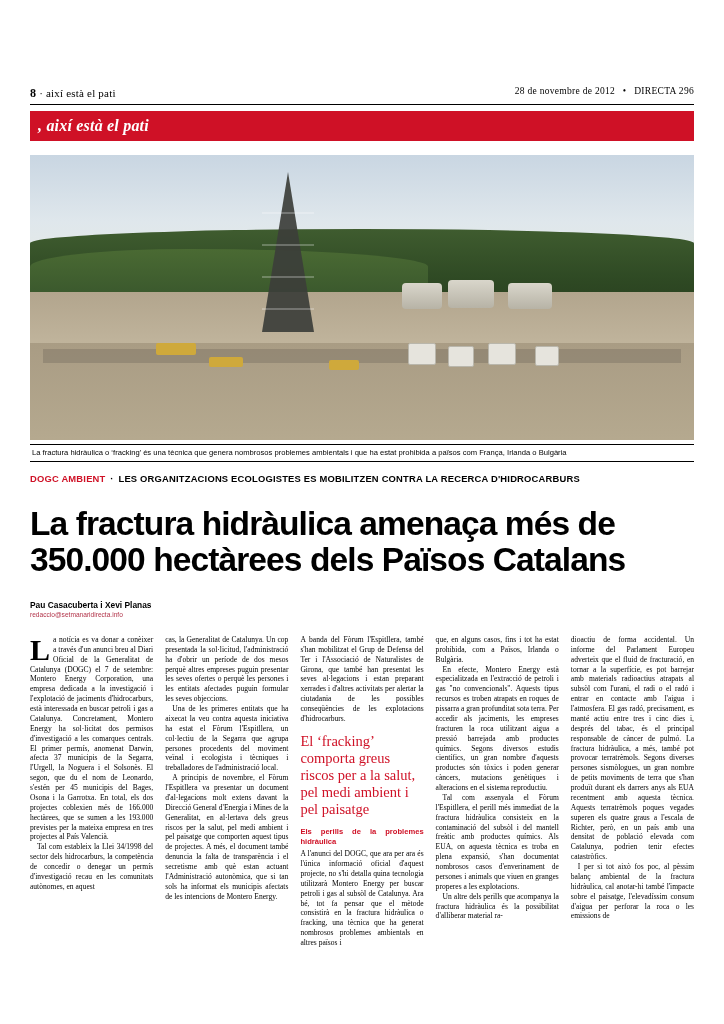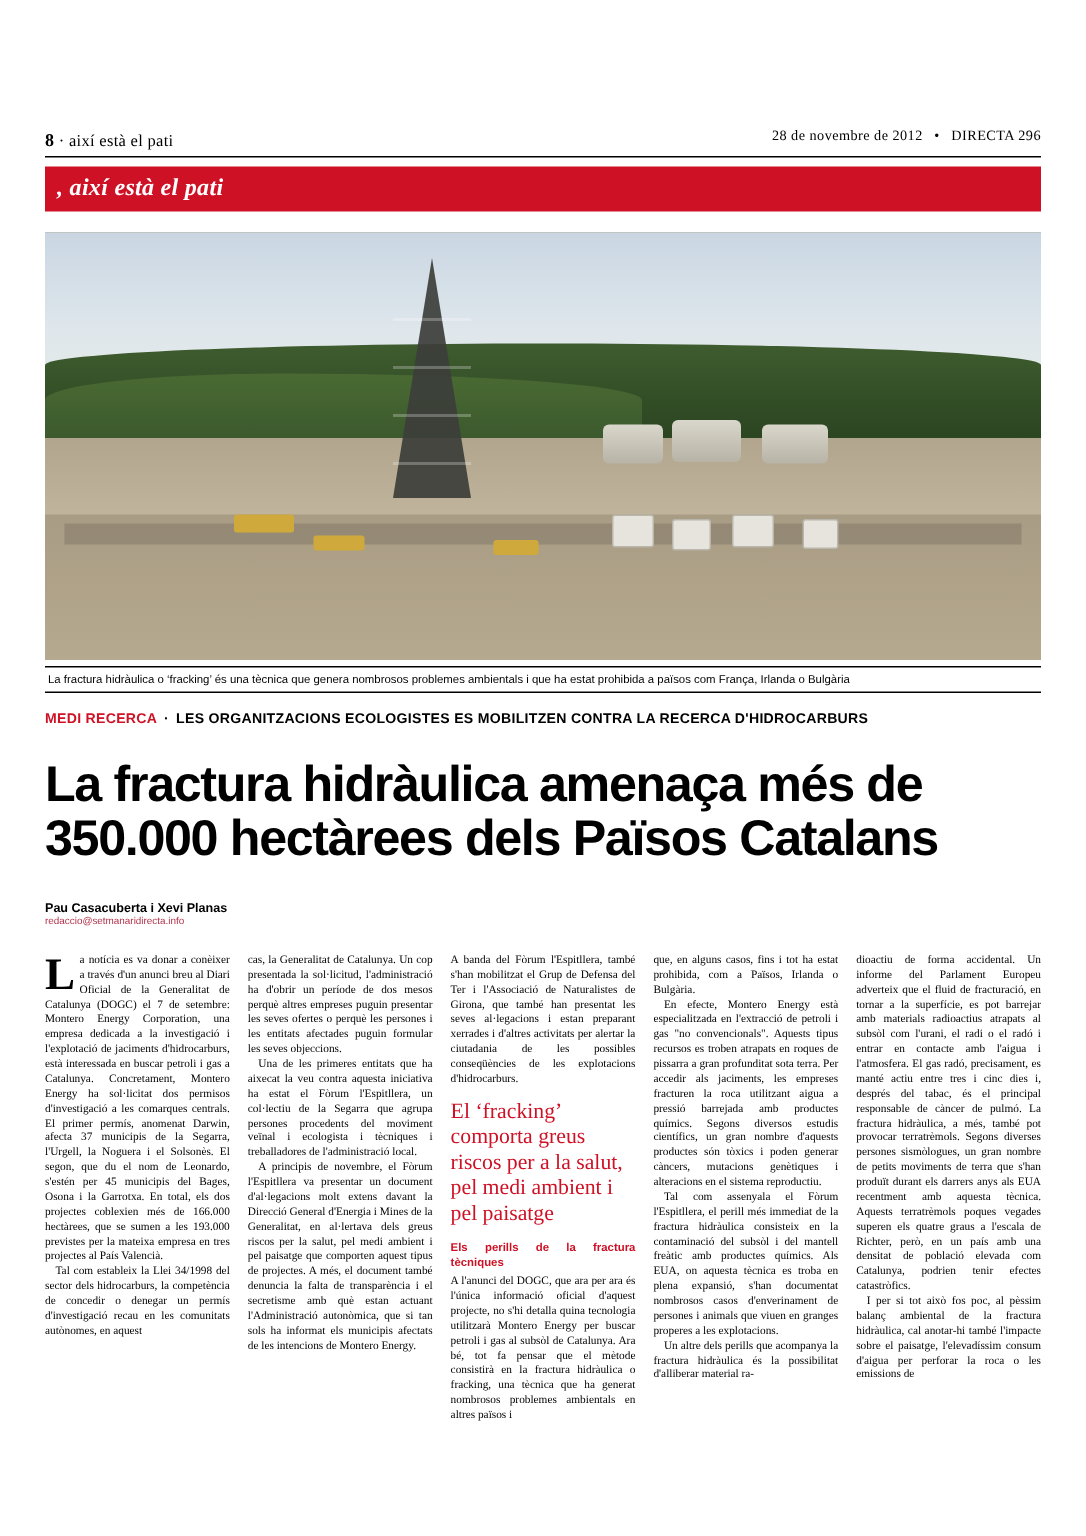--- a/index.html
+++ b/index.html
@@ -275,21 +275,21 @@
     <div class="tank" style="left:76%; top:67%; width:22px; height:18px;"></div>
 
     <div class="truck" style="left:19%; top:66%; width:40px; height:12px;"></div>
     <div class="truck" style="left:27%; top:71%; width:34px; height:10px;"></div>
     <div class="truck" style="left:45%; top:72%; width:30px; height:10px;"></div>
   </div>
 
   <div class="photo-caption">La fractura hidràulica o ‘fracking’ és una tècnica que genera nombrosos problemes ambientals i que ha estat prohibida a països com França, Irlanda o Bulgària</div>
 
   <div class="kicker">
-    <span class="topic">MEDI RECERCA</span>
+    <span class="topic">DOGC AMBIENT</span>
     <span class="sep">·</span>
     <span class="rest">LES ORGANITZACIONS ECOLOGISTES ES MOBILITZEN CONTRA LA RECERCA D'HIDROCARBURS</span>
   </div>
 
   <h1 class="headline">La fractura hidràulica amenaça més de 350.000 hectàrees dels Països Catalans</h1>
 
   <div class="byline-block">
     <div class="byline">Pau Casacuberta i Xevi Planas</div>
     <div class="byline-mail">redaccio@setmanaridirecta.info</div>
   </div>
@@ -303,21 +303,21 @@
 
     <div class="col">
       <p>cas, la Generalitat de Catalunya. Un cop presentada la sol·licitud, l'administració ha d'obrir un període de dos mesos perquè altres empreses puguin presentar les seves ofertes o perquè les persones i les entitats afectades puguin formular les seves objeccions.</p>
       <p>Una de les primeres entitats que ha aixecat la veu contra aquesta iniciativa ha estat el Fòrum l'Espitllera, un col·lectiu de la Segarra que agrupa persones procedents del moviment veïnal i ecologista i tècniques i treballadores de l'administració local.</p>
       <p>A principis de novembre, el Fòrum l'Espitllera va presentar un document d'al·legacions molt extens davant la Direcció General d'Energia i Mines de la Generalitat, en al·lertava dels greus riscos per la salut, pel medi ambient i pel paisatge que comporten aquest tipus de projectes. A més, el document també denuncia la falta de transparència i el secretisme amb què estan actuant l'Administració autonòmica, que si tan sols ha informat els municipis afectats de les intencions de Montero Energy.</p>
     </div>
 
     <div class="col">
       <p>A banda del Fòrum l'Espitllera, també s'han mobilitzat el Grup de Defensa del Ter i l'Associació de Naturalistes de Girona, que també han presentat les seves al·legacions i estan preparant xerrades i d'altres activitats per alertar la ciutadania de les possibles conseqüències de les explotacions d'hidrocarburs.</p>
       <div class="pullquote">El ‘fracking’ comporta greus riscos per a la salut, pel medi ambient i pel paisatge</div>
-      <div class="subhead">Els perills de la fractura tècniques</div>
+      <div class="subhead">Els perills de la problemes hidràulica</div>
       <p>A l'anunci del DOGC, que ara per ara és l'única informació oficial d'aquest projecte, no s'hi detalla quina tecnologia utilitzarà Montero Energy per buscar petroli i gas al subsòl de Catalunya. Ara bé, tot fa pensar que el mètode consistirà en la fractura hidràulica o fracking, una tècnica que ha generat nombrosos problemes ambientals en altres països i</p>
     </div>
 
     <div class="col">
       <p>que, en alguns casos, fins i tot ha estat prohibida, com a Països, Irlanda o Bulgària.</p>
       <p>En efecte, Montero Energy està especialitzada en l'extracció de petroli i gas "no convencionals". Aquests tipus recursos es troben atrapats en roques de pissarra a gran profunditat sota terra. Per accedir als jaciments, les empreses fracturen la roca utilitzant aigua a pressió barrejada amb productes químics. Segons diversos estudis científics, un gran nombre d'aquests productes són tòxics i poden generar càncers, mutacions genètiques i alteracions en el sistema reproductiu.</p>
       <p>Tal com assenyala el Fòrum l'Espitllera, el perill més immediat de la fractura hidràulica consisteix en la contaminació del subsòl i del mantell freàtic amb productes químics. Als EUA, on aquesta tècnica es troba en plena expansió, s'han documentat nombrosos casos d'enverinament de persones i animals que viuen en granges properes a les explotacions.</p>
       <p>Un altre dels perills que acompanya la fractura hidràulica és la possibilitat d'alliberar material ra-</p>
     </div>
 

